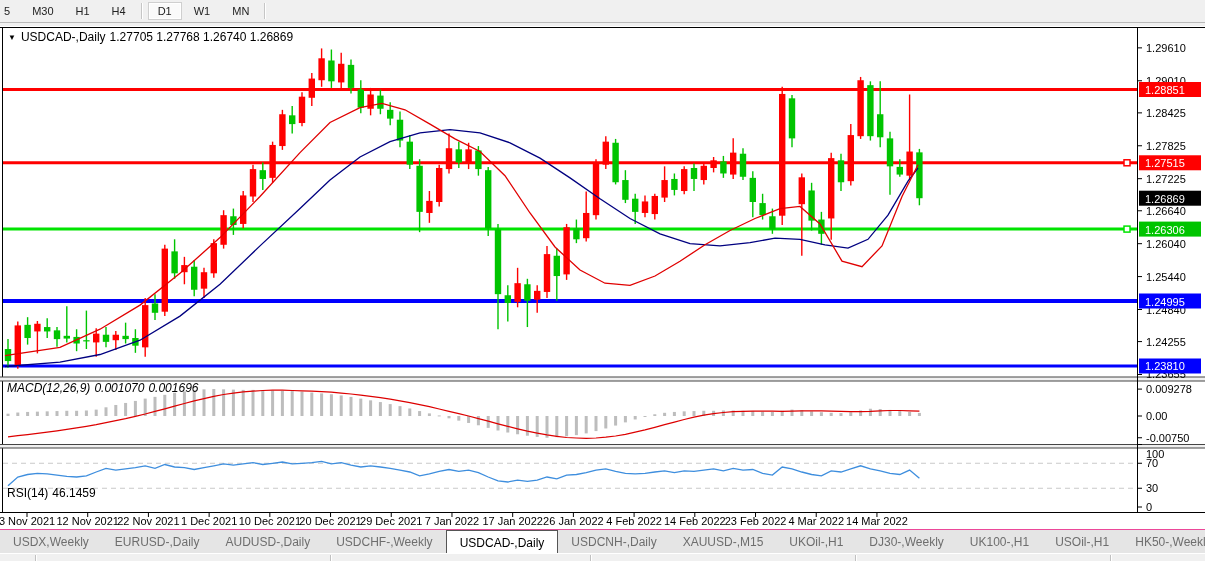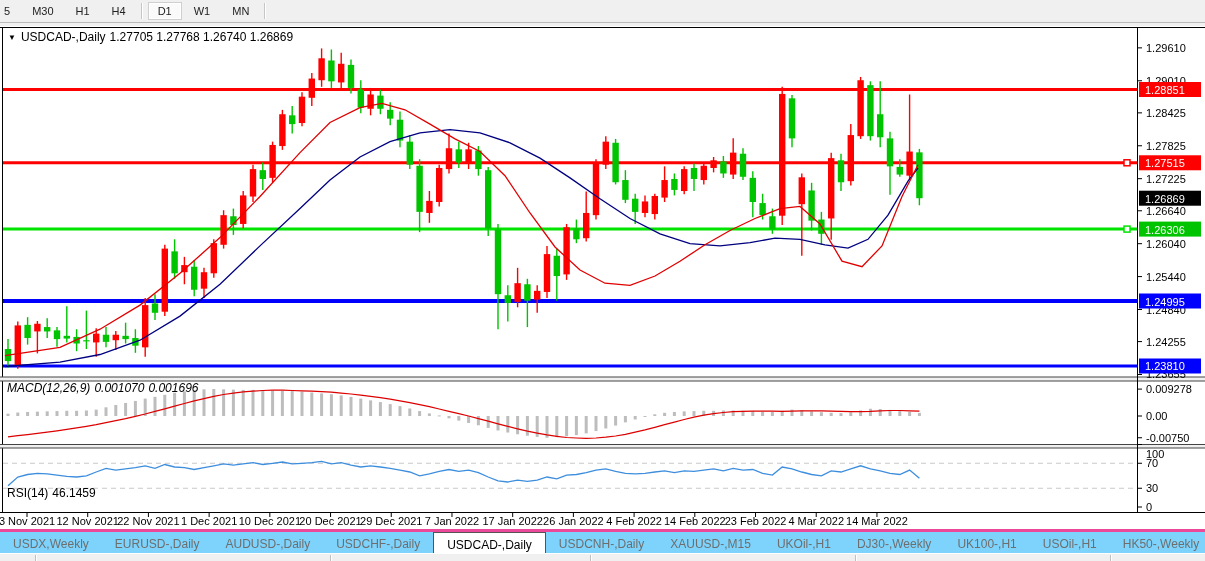--- a/index.html
+++ b/index.html
@@ -15,22 +15,22 @@
   
   #chart-svg{position:absolute;left:0;top:26px;}
   
   .overlay{position:absolute;font-size:12px;color:#000;white-space:nowrap;z-index:5;}
   .overlay span{margin-right:4px;}
   #main-title{left:8px;top:30px;}
   #main-title .tri{font-size:8px;vertical-align:1px;margin-right:5px;}
   #macd-title{left:7px;top:381px;font-style:italic;}
   #rsi-title{left:7px;top:450px;margin-top:36px;}
   
-  #tabbar{position:absolute;left:0;top:529px;width:1205px;height:24px;background:#7dd3fc;
-          border-top:3px solid #ec4899;display:flex;align-items:stretch;overflow:hidden;}
+  #tabbar{position:absolute;left:0;top:529px;width:1205px;height:24px;background:#e5e5e5;
+          border-top:1px solid #ec4899;display:flex;align-items:stretch;overflow:hidden;}
   .tab{display:flex;align-items:center;padding:0 13px;font-size:12px;color:#6e6e6e;cursor:default;white-space:nowrap;}
   .tab.active{background:#ffffff;color:#000;border:1px solid #555;border-bottom:none;margin-bottom:0;}
   .tabsep{width:1px;background:#b5b5b5;margin:5px 0;}
   #tab-arrows{margin-left:auto;display:flex;align-items:center;padding-right:6px;gap:12px;}
   .arrowbtn{font-size:10px;color:#444;cursor:default;}
   
   #statusbar{position:absolute;left:0;top:553px;width:1205px;height:8px;background:#f0f0f0;border-top:1px solid #ffffff;}
   .statsep{position:absolute;top:1px;width:1px;height:6px;background:#c0c0c0;border-right:1px solid #fff;}
 </style>
 </head>
@@ -452,21 +452,21 @@
     <span>RSI(14)</span><span>46.1459</span>
   </div>
 
   <div id="tabbar">
       <div class="tab">USDX,Weekly</div>
       <div class="tabsep"></div>
       <div class="tab">EURUSD-,Daily</div>
       <div class="tabsep"></div>
       <div class="tab">AUDUSD-,Daily</div>
       <div class="tabsep"></div>
-      <div class="tab">USDCHF-,Daily</div>
+      <div class="tab">USDCHF-,Weekly</div>
       <div class="tabsep"></div>
       <div class="tab active">USDCAD-,Daily</div>
       <div class="tabsep"></div>
       <div class="tab">USDCNH-,Daily</div>
       <div class="tabsep"></div>
       <div class="tab">XAUUSD-,M15</div>
       <div class="tabsep"></div>
       <div class="tab">UKOil-,H1</div>
       <div class="tabsep"></div>
       <div class="tab">DJ30-,Weekly</div>

